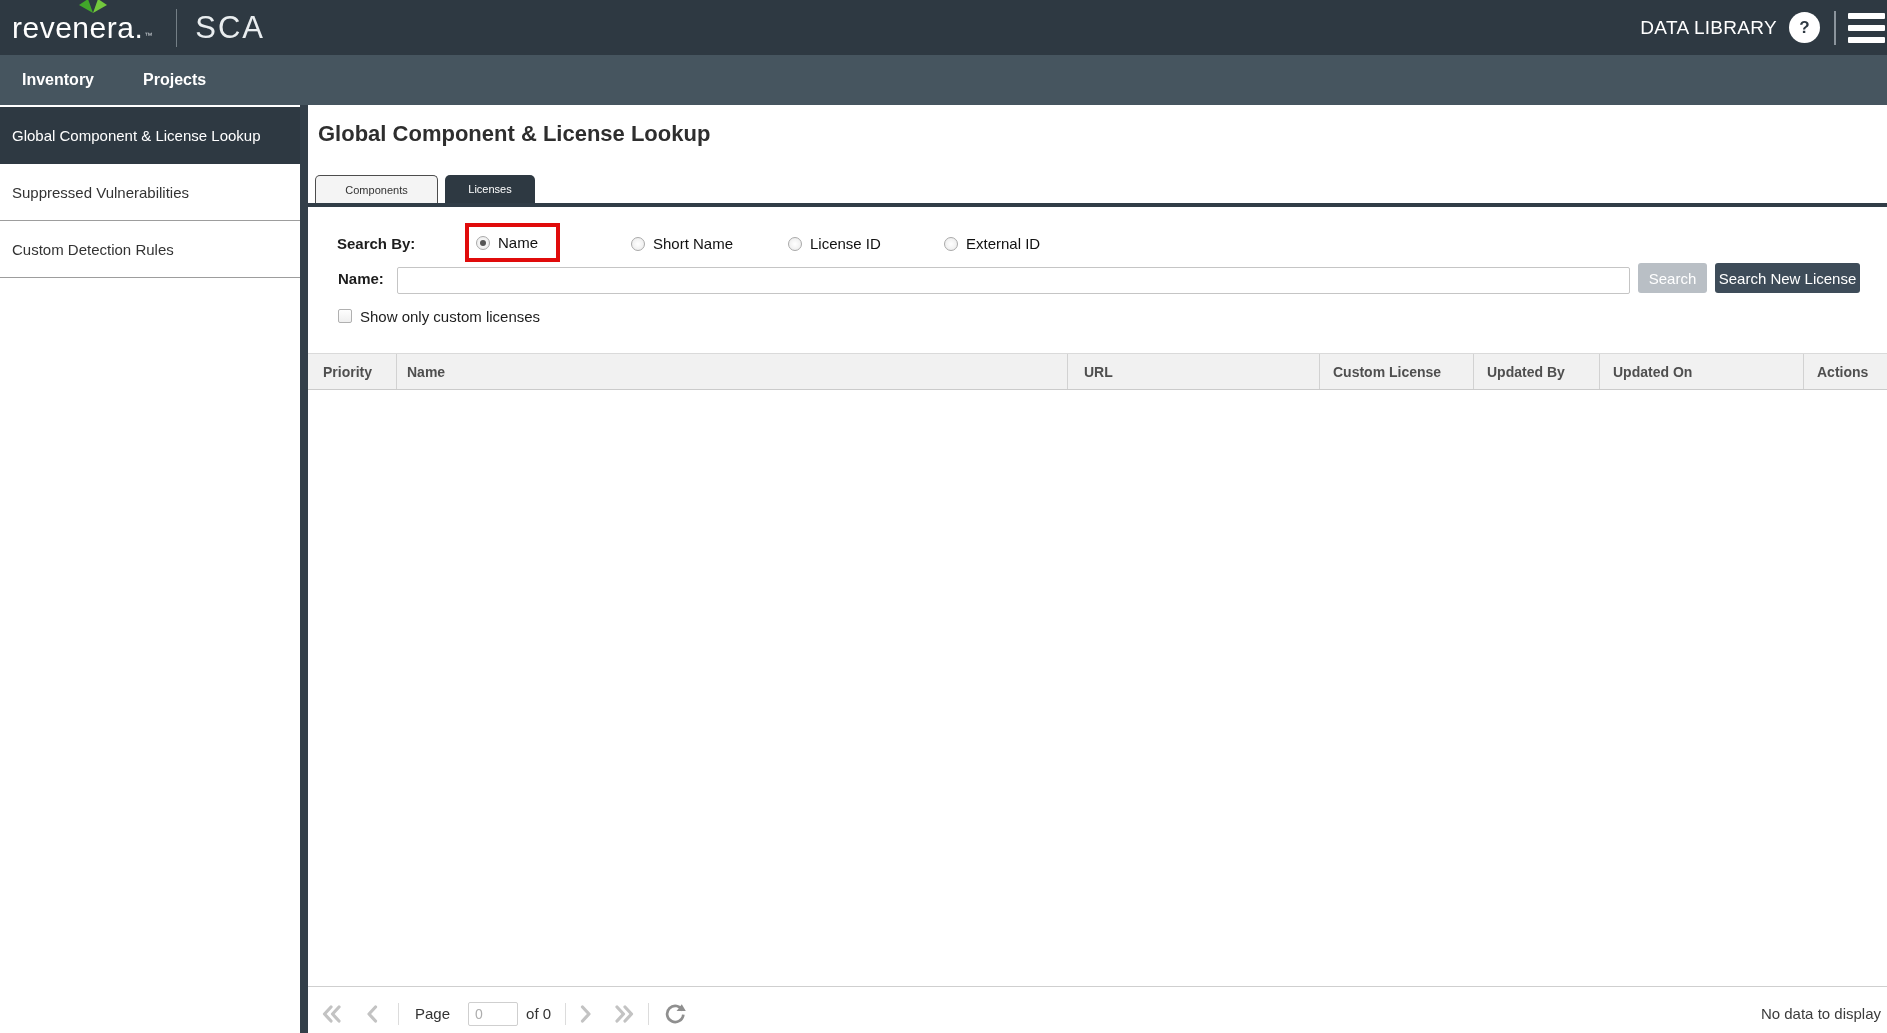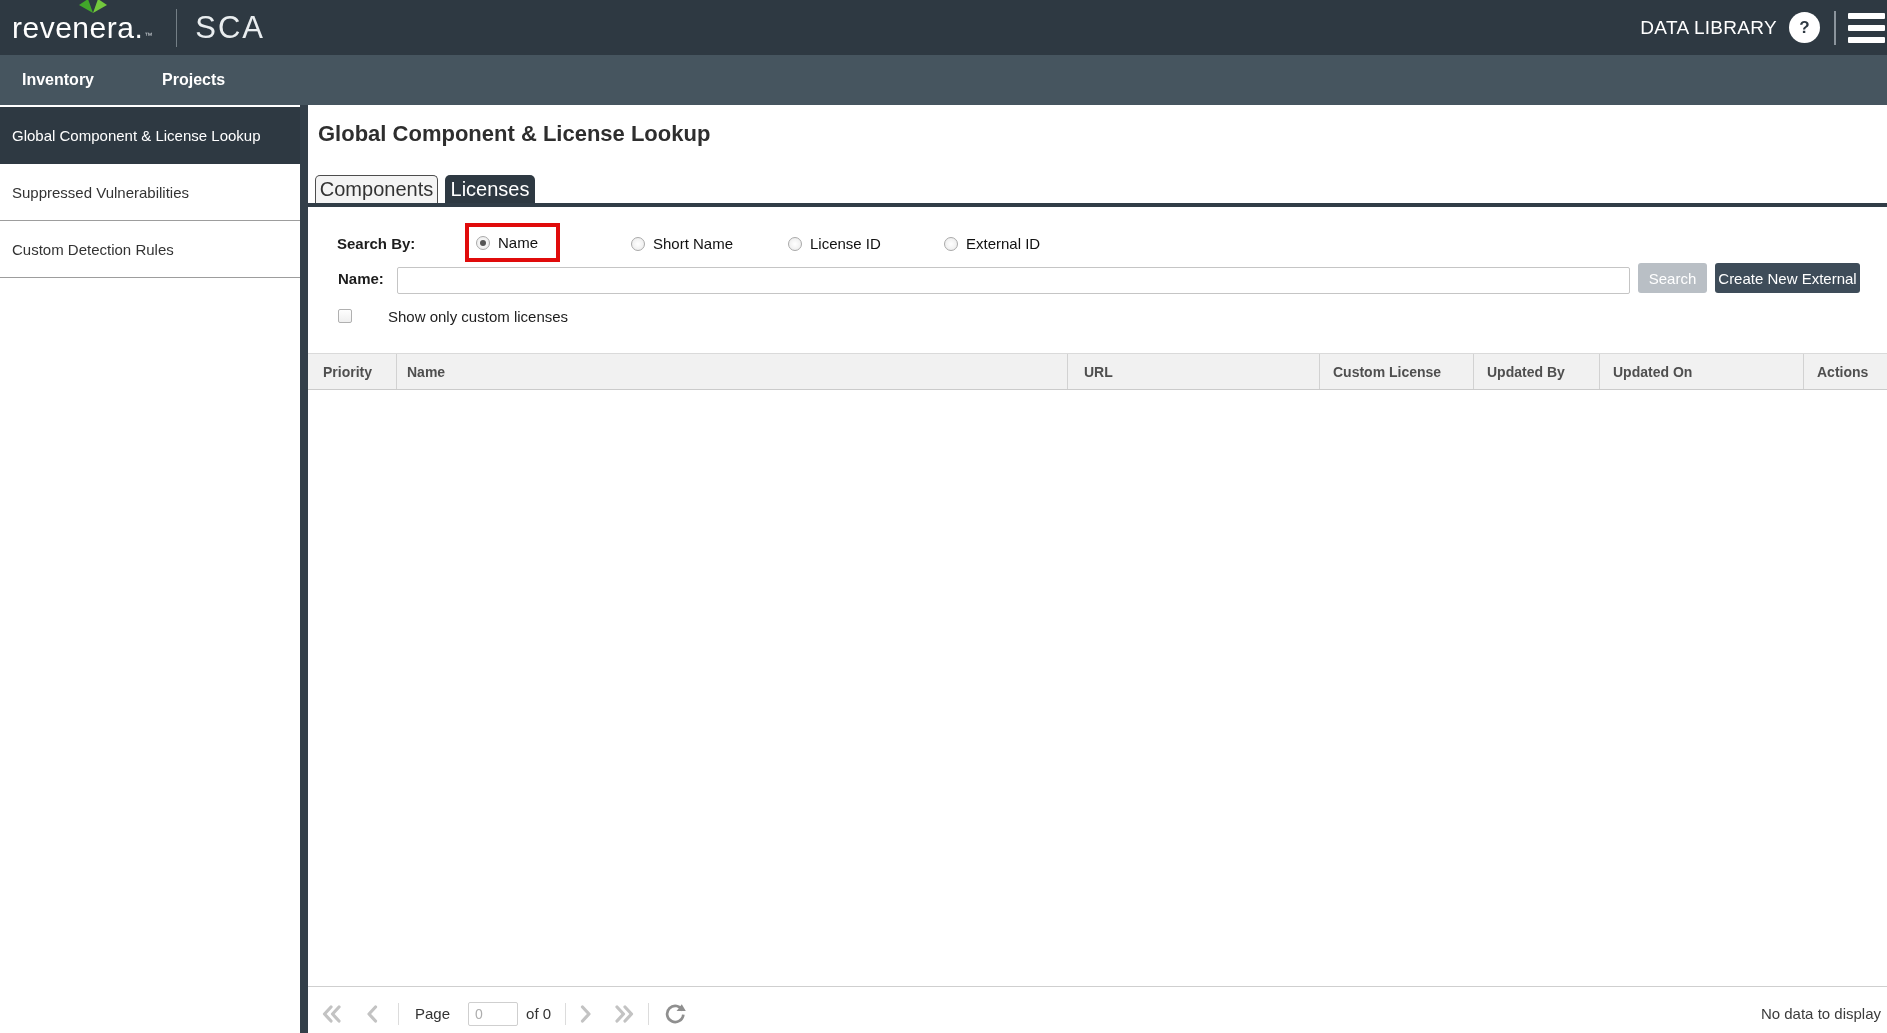--- a/index.html
+++ b/index.html
@@ -16,35 +16,35 @@
   .logo-div { width:1px; height:38px; background:#9aa4ab; opacity:.65; margin:0 18px 0 24px; }
   .product { color:#e9edef; font-size:31px; font-weight:300; letter-spacing:2px; }
   .hdr-right { margin-left:auto; display:flex; align-items:center; padding-right:2px; }
   .datalib { color:#fff; font-size:19px; letter-spacing:.3px; margin-right:12px;text-align:center; }
   .help { width:31px; height:31px; border-radius:50%; background:#fff; color:#2e3942; font-weight:bold; font-size:17px; display:flex; align-items:center; justify-content:center; margin-right:14px; cursor:pointer; }
   .hdr-vdiv { width:2px; height:34px; background:#8b949c; margin-right:12px; }
   .burger { width:37px; cursor:pointer; }
   .burger i { display:block; height:6px; background:#fff; border-radius:1px; margin:6px 0; }
 
   
-  .nav { height:50px; background:#46555f; display:flex; align-items:center; padding-left:22px;gap:19px; }
+  .nav { height:50px; background:#46555f; display:flex; align-items:center; padding-left:22px; }
   .nav span { color:#fff; font-size:16px; font-weight:bold; margin-right:49px; cursor:pointer; }
 
   
   .row { display:flex; height:928px; }
   .sidebar { width:300px; background:#fff; }
   .side-item { height:57px; display:flex; align-items:center; padding-left:12px; font-size:15px; color:#333; border-bottom:1px solid #9d9d9d; cursor:pointer; }
   .side-item.active { margin-top:2px; background:#2e3942; color:#fff; border-bottom:none; }
   .side-divider { width:8px; background:#333f49; }
   .main { position:relative; flex:1; background:#fff; }
 
   
   .page-title { position:absolute; left:10px; top:16px; font-size:22px; font-weight:bold; color:#2e2e2e; }
   .tabs { position:absolute; left:7px; top:70px; display:flex; }
-  .tab { height:28px; display:flex; align-items:center; justify-content:center; font-size:20px; border-radius:5px 5px 0 0; cursor:pointer; }
+  .tab { height:28px; display:flex; align-items:center; justify-content:center; font-size:11px; border-radius:5px 5px 0 0; cursor:pointer; }
   .tab-components { width:123px; background:#f4f4f4; border:1px solid #4d4d4d; border-bottom:none; color:#333; margin-right:7px; }
   .tab-licenses { width:90px; background:#2e3942; color:#fff; }
   .tab-rule { position:absolute; left:0; right:0; top:98px; height:4px; background:#313d47; }
 
   .lbl { font-weight:bold; font-size:15px; color:#1d1d1d; }
   .searchby-lbl { position:absolute; left:29px; top:130px; }
   .hl-box { position:absolute; left:157px; top:118px; width:95px; height:39px; border:4px solid #e00b0b; display:flex; align-items:center; padding-left:7px; }
   .radio-grp { display:flex; align-items:center; cursor:pointer; font-size:15px; color:#111; }
   .radio { width:14px; height:14px; border-radius:50%; border:1px solid #a9a9a9; background:radial-gradient(#ffffff,#e8e8e8); margin-right:8px; position:relative; flex:0 0 auto; }
   .radio.checked:after { content:""; position:absolute; left:3px; top:3px; width:6px; height:6px; border-radius:50%; background:#565656; }
@@ -52,21 +52,21 @@
   .rg-license { position:absolute; left:480px; top:130px; }
   .rg-external { position:absolute; left:636px; top:130px; }
 
   .name-lbl { position:absolute; left:30px; top:165px; }
   .name-input { position:absolute; left:89px; top:162px; width:1233px; height:27px; border:1px solid #c5c5c5; border-radius:2px; font-size:15px; padding:0 8px; color:#222; outline:none; }
   .btn { position:absolute; top:158px; height:30px; border:none; border-radius:3px; color:#fff; font-size:15px; font-family:"Liberation Sans",sans-serif; cursor:pointer; }
   .btn-search { left:1330px; width:69px; background:#b9bfc5; }
   .btn-create { left:1407px; width:145px; background:#3e4c59; }
 
   .chk { position:absolute; left:30px; top:204px; width:14px; height:14px; border:1px solid #b0b0b0; border-radius:2px; background:linear-gradient(#fefefe,#efefef); cursor:pointer; }
-  .chk-lbl { position:absolute; left:52px; top:203px; font-size:15px; color:#1d1d1d;margin-left:28px; }
+  .chk-lbl { position:absolute; left:52px; top:203px; font-size:15px; color:#1d1d1d; }
 
   
   .grid-hdr { position:absolute; left:0; right:0; top:248px; height:37px; background:#f1f1f1; border-top:1px solid #dadada; border-bottom:1px solid #cbcbcb; display:flex;align-items:flex-end; }
   .gh-cell { height:100%; display:flex; align-items:center; padding-left:13px; font-size:14px; font-weight:bold; color:#4f4f4f; border-right:1px solid #d2d2d2; cursor:pointer; overflow:hidden; white-space:nowrap; }
   .gh-cell:last-child { border-right:none; }
   .c-priority { width:89px; padding-left:15px; }
   .c-name { width:671px; padding-left:10px; }
   .c-url { width:252px; padding-left:16px; }
   .c-custom { width:154px; }
   .c-updby { width:126px; }
@@ -154,21 +154,21 @@
         <span>License ID</span>
       </div>
       <div class="radio-grp rg-external">
         <span class="radio"></span>
         <span>External ID</span>
       </div>
 
       <div class="lbl name-lbl">Name:</div>
       <input class="name-input" type="text" value="" style="">
       <button class="btn btn-search">Search</button>
-      <button class="btn btn-create">Create New External</button>
+      <button class="btn btn-create">Search New License</button>
 
       <div class="chk"></div>
       <div class="chk-lbl">Show only custom licenses</div>
 
       <div class="grid-hdr">
         <div class="gh-cell c-priority">Priority</div>
         <div class="gh-cell c-name">Name</div>
         <div class="gh-cell c-url">URL</div>
         <div class="gh-cell c-custom">Custom License</div>
         <div class="gh-cell c-updby">Updated By</div>

